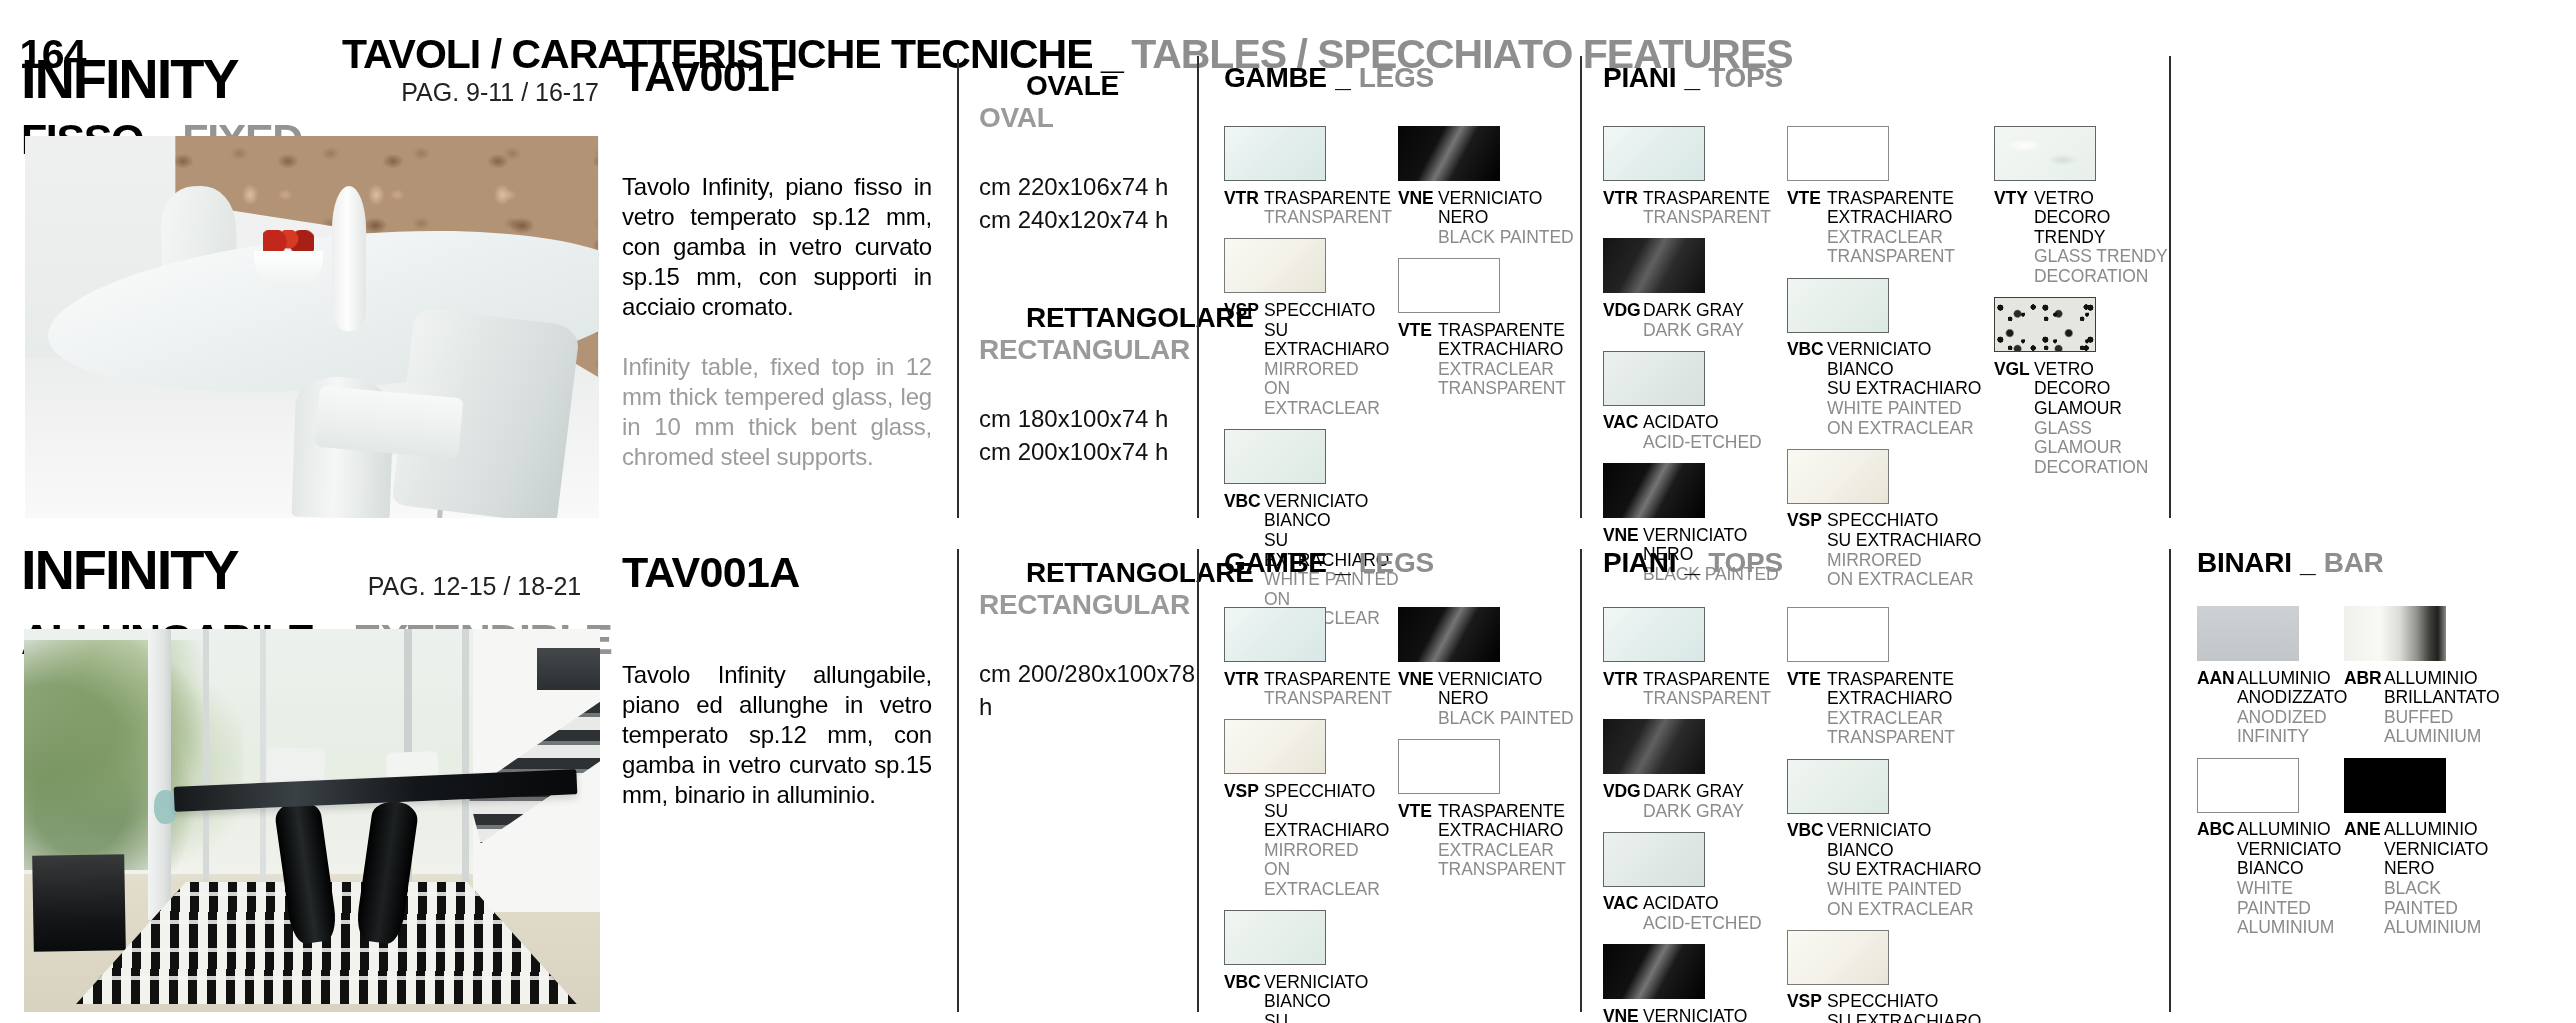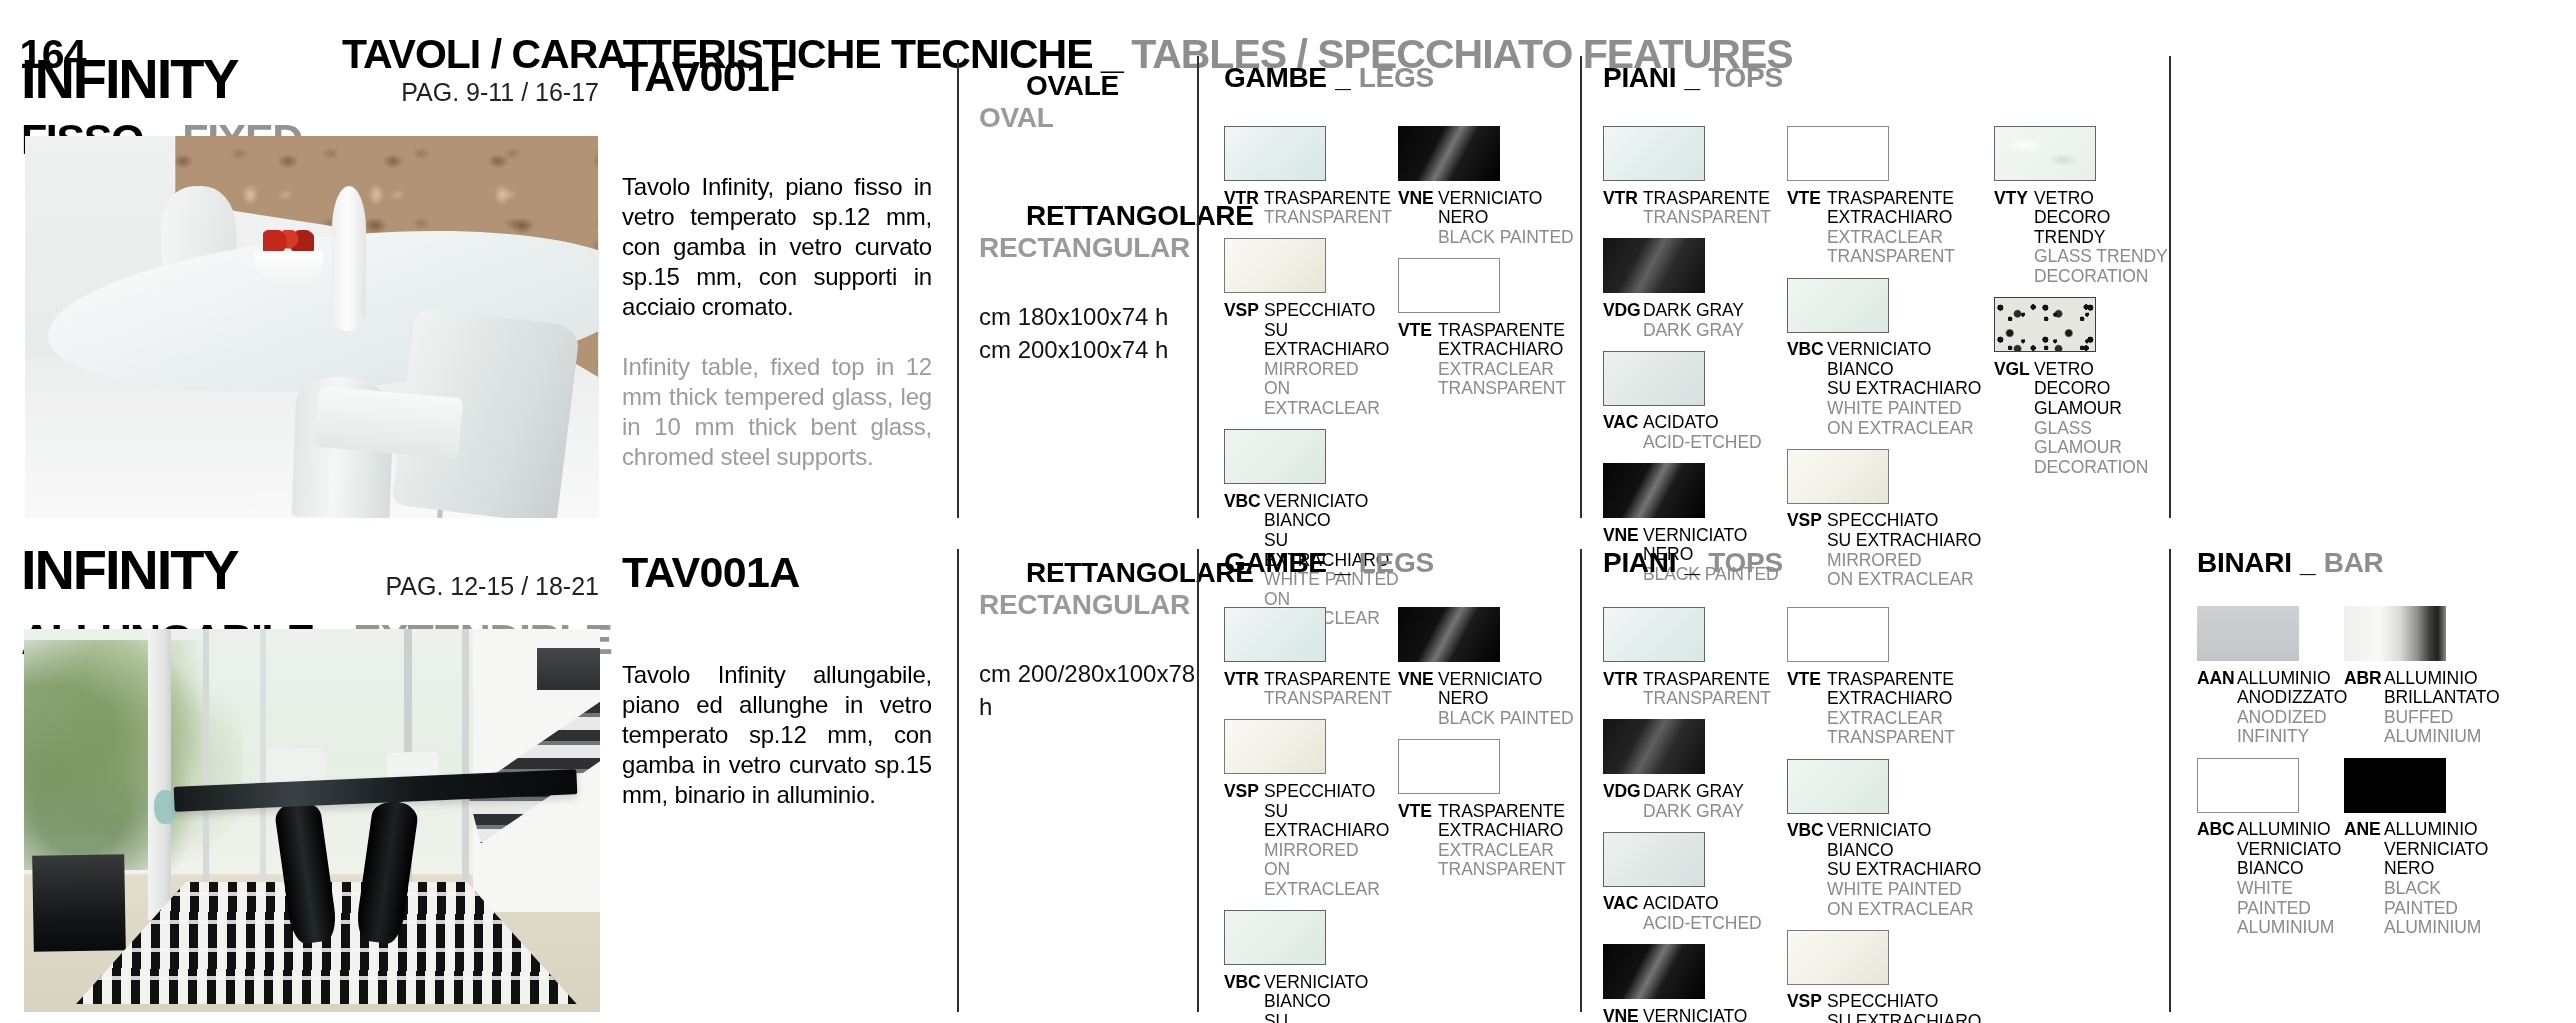--- a/index.html
+++ b/index.html
@@ -11,21 +11,21 @@
   .header{left:342px;top:31px;font-size:41px;font-weight:700;letter-spacing:-1px;white-space:nowrap;}
   .h-en{color:#8e8e8e;}
   .sep{padding:0 8.4px;color:#000;}
   
   .ptitle{font-size:56px;font-weight:700;letter-spacing:-2.1px;line-height:60px;white-space:nowrap;}
   .psub{font-size:43px;font-weight:700;letter-spacing:-1.4px;white-space:nowrap;}
   .psub .h-en{color:#949494;}
   .r1-title{left:21px;top:49px;} .r1-sub{left:21px;top:115px;}
   .r2-title{left:21px;top:540px;} .r2-sub{left:21px;top:615px;}
   .pag{width:249px;text-align:right;font-size:25px;font-weight:400;color:#222;white-space:nowrap;}
-  .r1-pag{left:350px;top:78px;} .r2-pag{left:350px;top:572px;}
+  .r1-pag{left:350px;top:78px;} .r2-pag{left:350px;top:572px;text-align:center;}
   
   .pcode{font-size:43px;font-weight:700;letter-spacing:-0.7px;}
   .r1-code{left:622px;top:52px;} .r2-code{left:622px;top:548px;}
   .desc{width:310px;font-size:24px;line-height:30px;text-align:justify;letter-spacing:-0.2px;}
   .desc.en{color:#9c9c9c;}
   .r1-it{left:622px;top:172px;} .r1-en{left:622px;top:352px;}
   .r2-it{left:622px;top:660px;} .r2-en{left:622px;top:836px;}
   
   .dimcol{width:218px;}
   .r1-dims{left:979px;top:70px;} .r2-dims{left:979px;top:557px;}
@@ -180,20 +180,22 @@
   <div class="abs pcode r1-code">TAV001F</div>
   <div class="abs desc r1-it">Tavolo Infinity, piano fisso in vetro temperato sp.12 mm, con gamba in vetro curvato sp.15 mm, con supporti in acciaio cromato.</div>
   <div class="abs desc en r1-en">Infinity table, fixed top in 12 mm thick tempered glass, leg in 10 mm thick bent glass, chromed steel supports.</div>
 
   <div class="abs vr vr1a"></div>
 
   <div class="abs dimcol r1-dims">
     <div class="shape">
       <div class="shape-it">OVALE</div>
       <div class="shape-en">OVAL</div>
+      <div class="dims">cm 220x106x74 h
+cm 240x120x74 h</div>
     </div>
     <div class="shape">
       <div class="shape-it">RETTANGOLARE</div>
       <div class="shape-en">RECTANGULAR</div>
       <div class="dims">cm 180x100x74 h
 cm 200x100x74 h</div>
     </div>
   </div>
 
   <div class="abs vr vr1b"></div>

